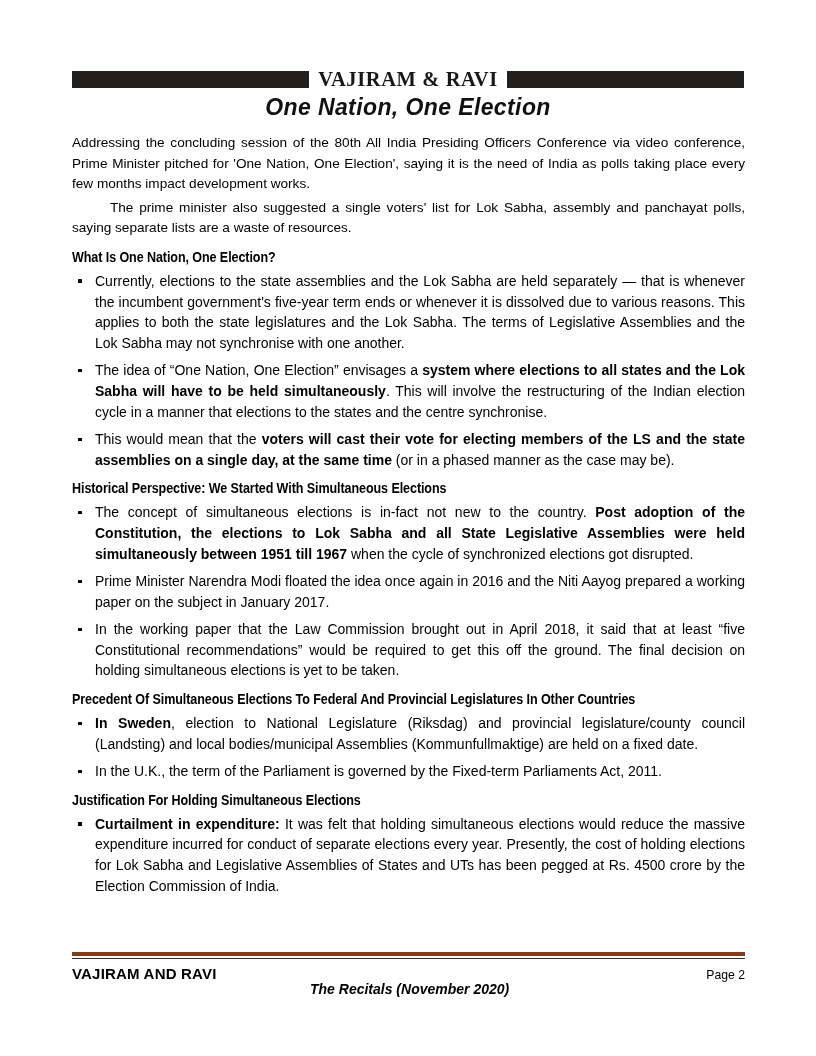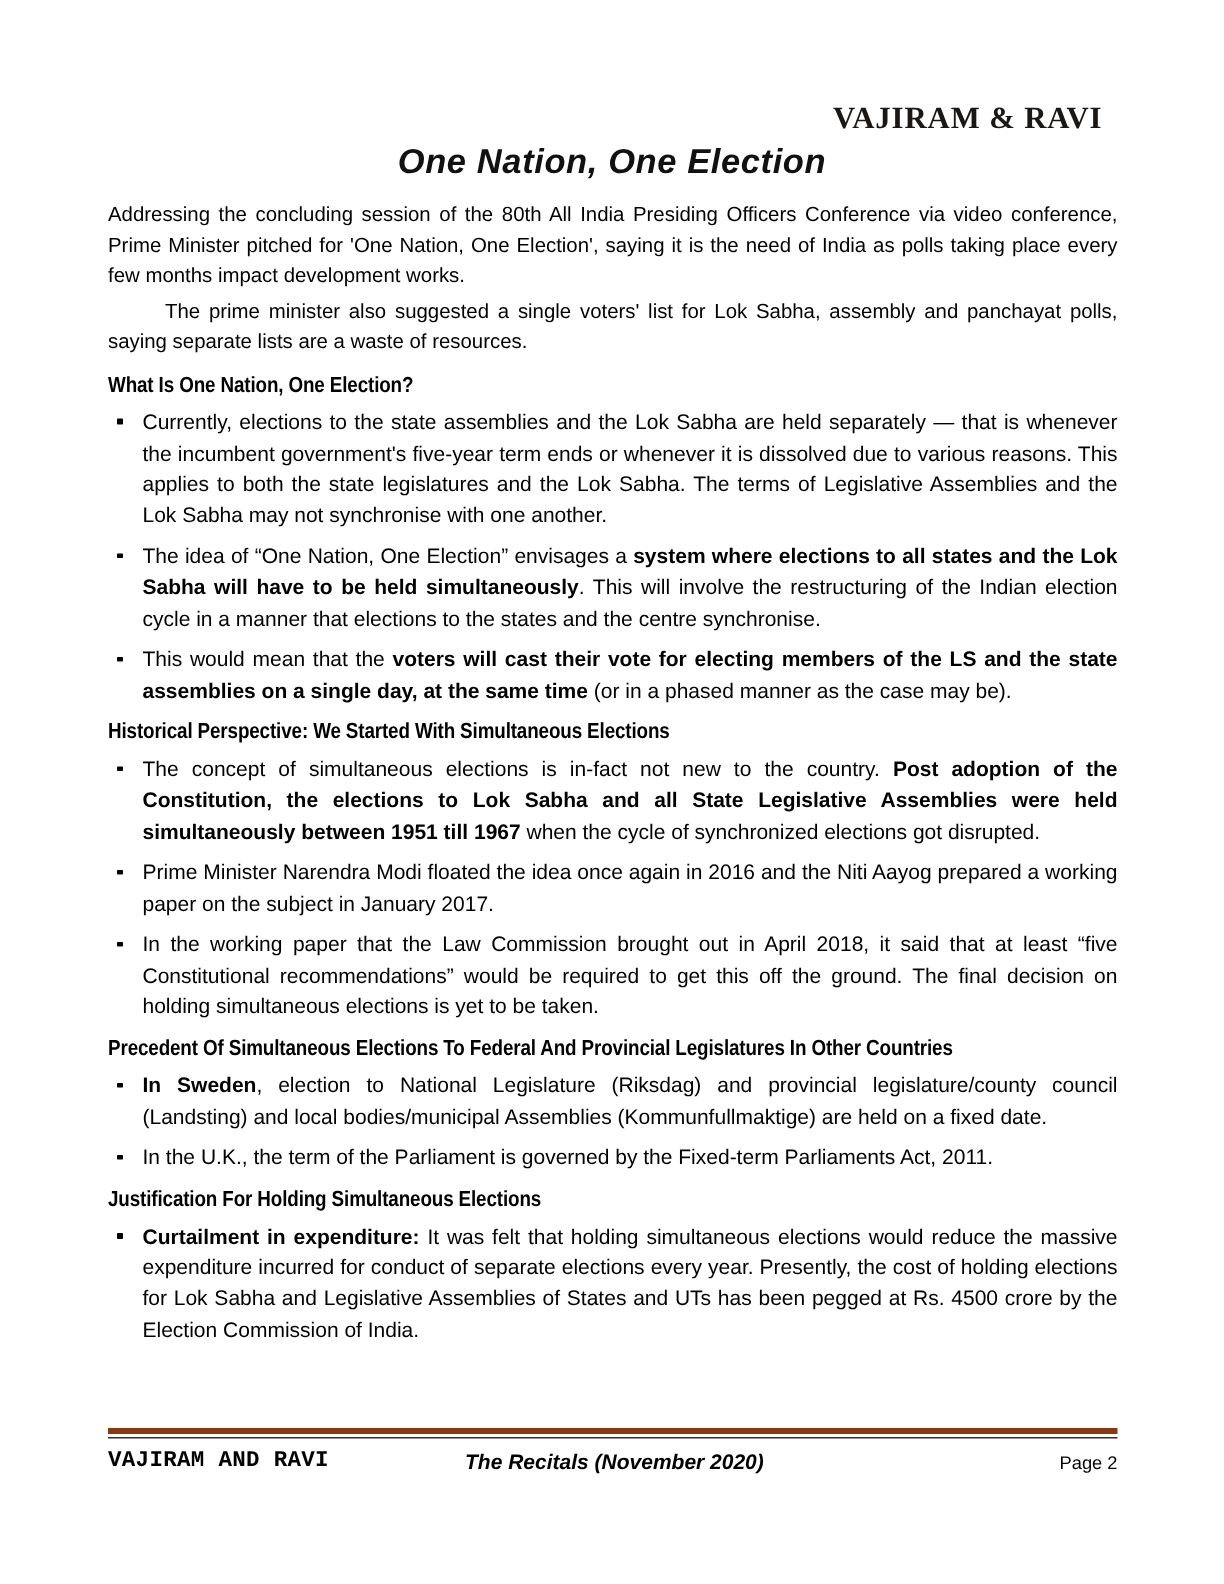--- a/index.html
+++ b/index.html
@@ -24,23 +24,22 @@
   }
 
   
   .masthead {
     position: absolute;
     left: 72px;
     top: 68px;
     width: 672px;
     height: 22px;
     display: flex;
-    align-items: flex-end;
+    align-items: center;
     justify-content: center;
-    flex-direction: column;
   }
   .masthead .rule {
     flex: 1 1 auto;
     height: 17px;
     background: #231f1d;
   }
   .masthead .brand {
     flex: 0 0 auto;
     padding: 0 9px;
     font-family: "Liberation Serif", "DejaVu Serif", serif;
@@ -149,26 +148,26 @@
     margin-top: 6px;
     height: 22px;
   }
   .footer .f-left {
     position: absolute;
     left: 0;
     top: 0;
     font-size: 15px;
     font-weight: bold;
     letter-spacing: 0.2px;
-    font-family: Liberation Mono, monospace;
+    font-family: Liberation Sans, sans-serif;
   }
   .footer .f-center {
     position: absolute;
     left: 238px;
-    top: 1px;
+    top: 16px;
     font-size: 14px;
     font-weight: bold;
     font-style: italic;
     font-family: "Liberation Sans", sans-serif;
   }
   .footer .f-right {
     position: absolute;
     right: 0;
     top: 3px;
     font-size: 12.2px;

